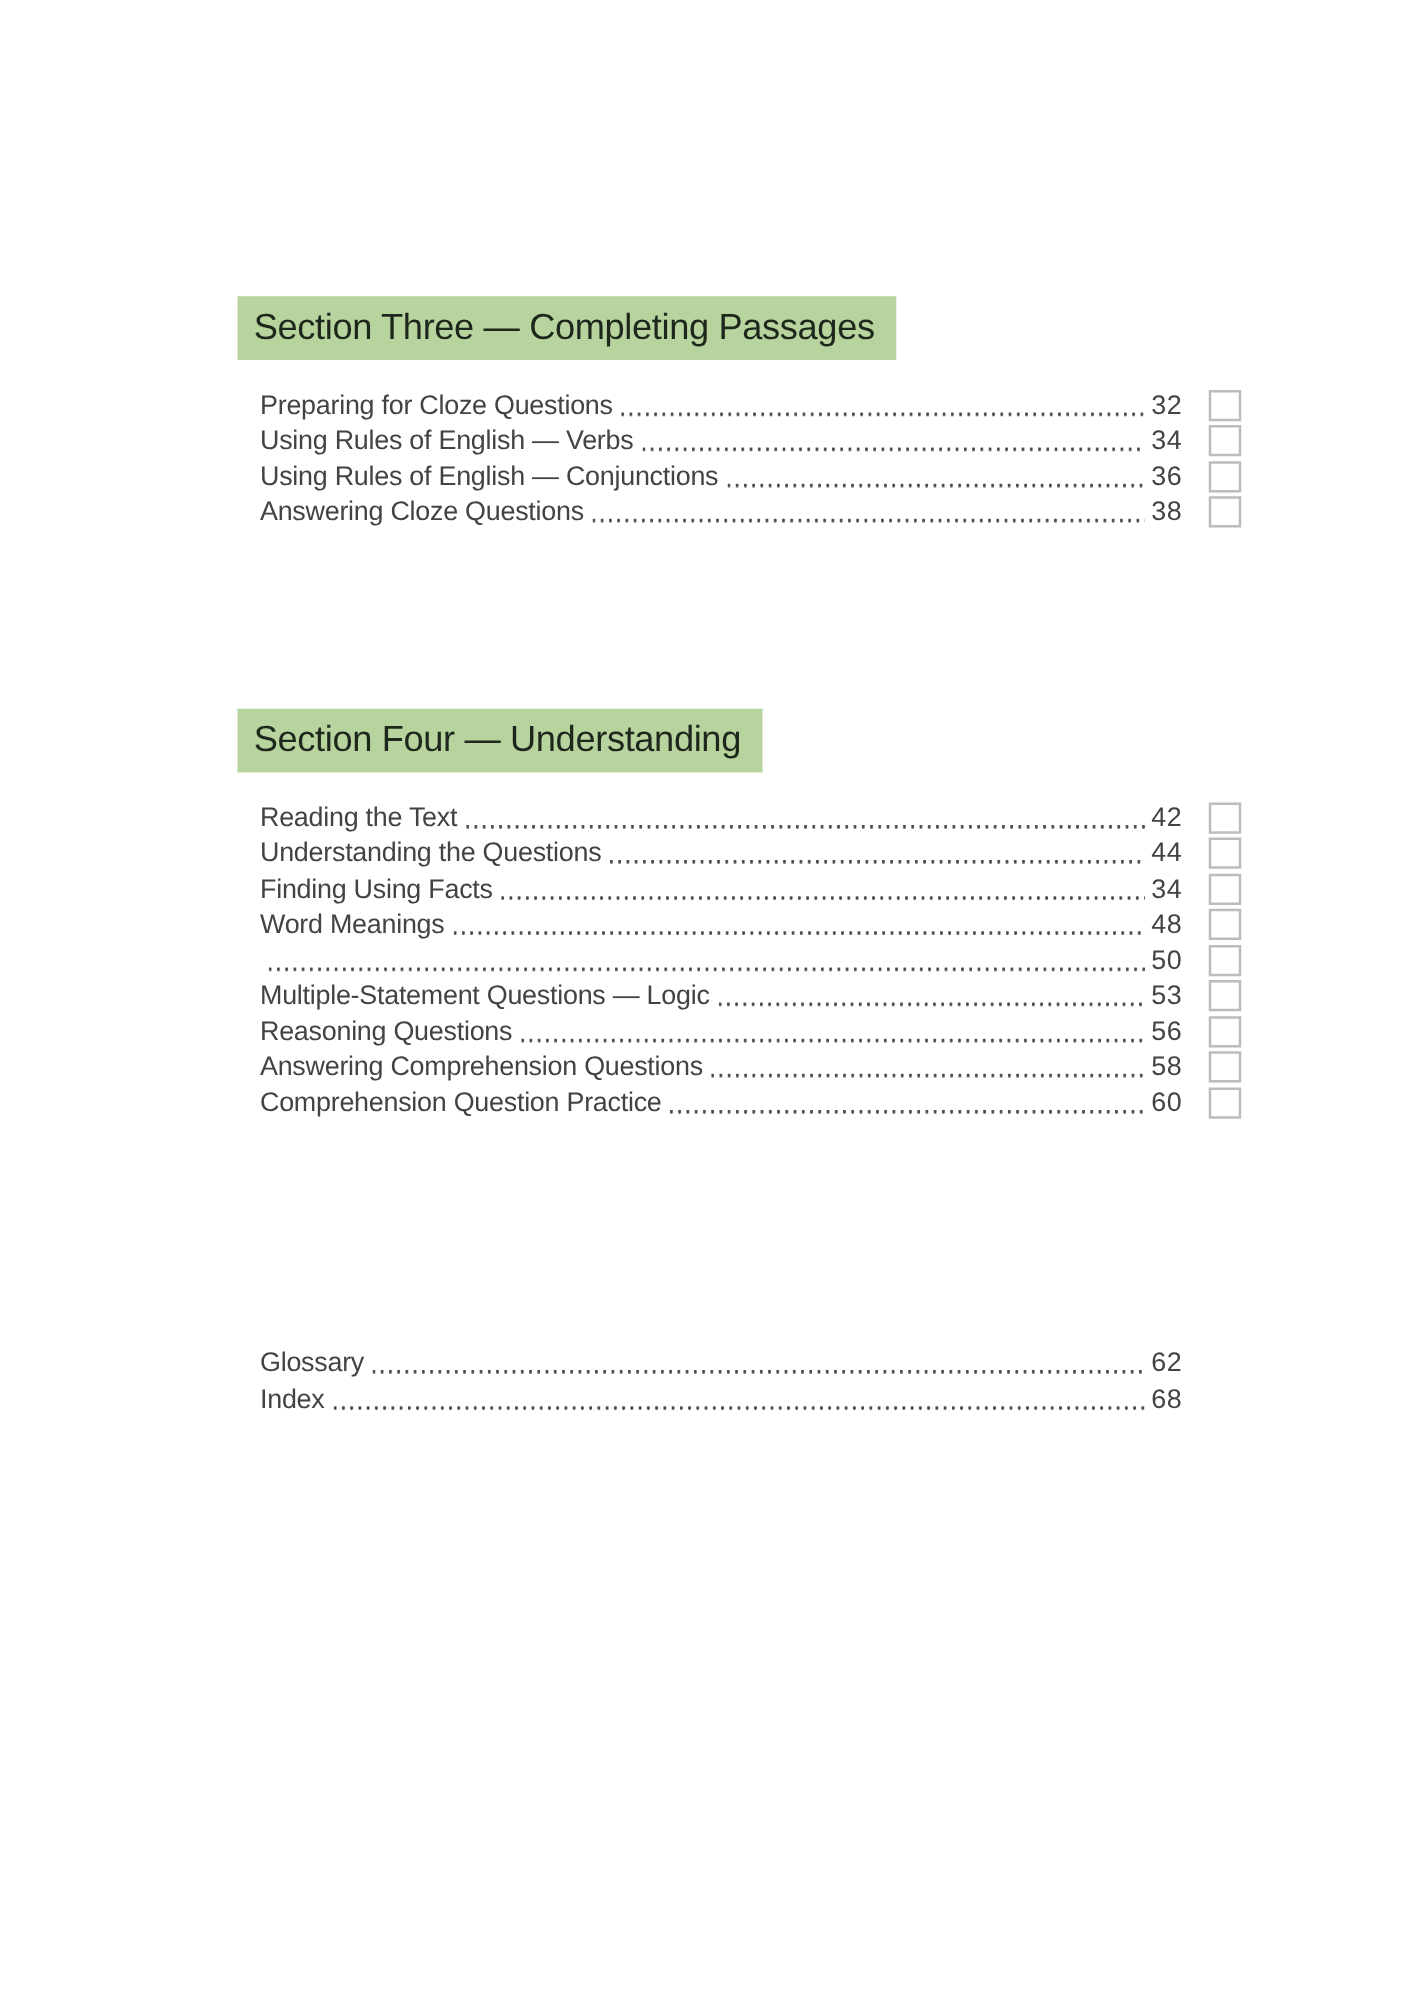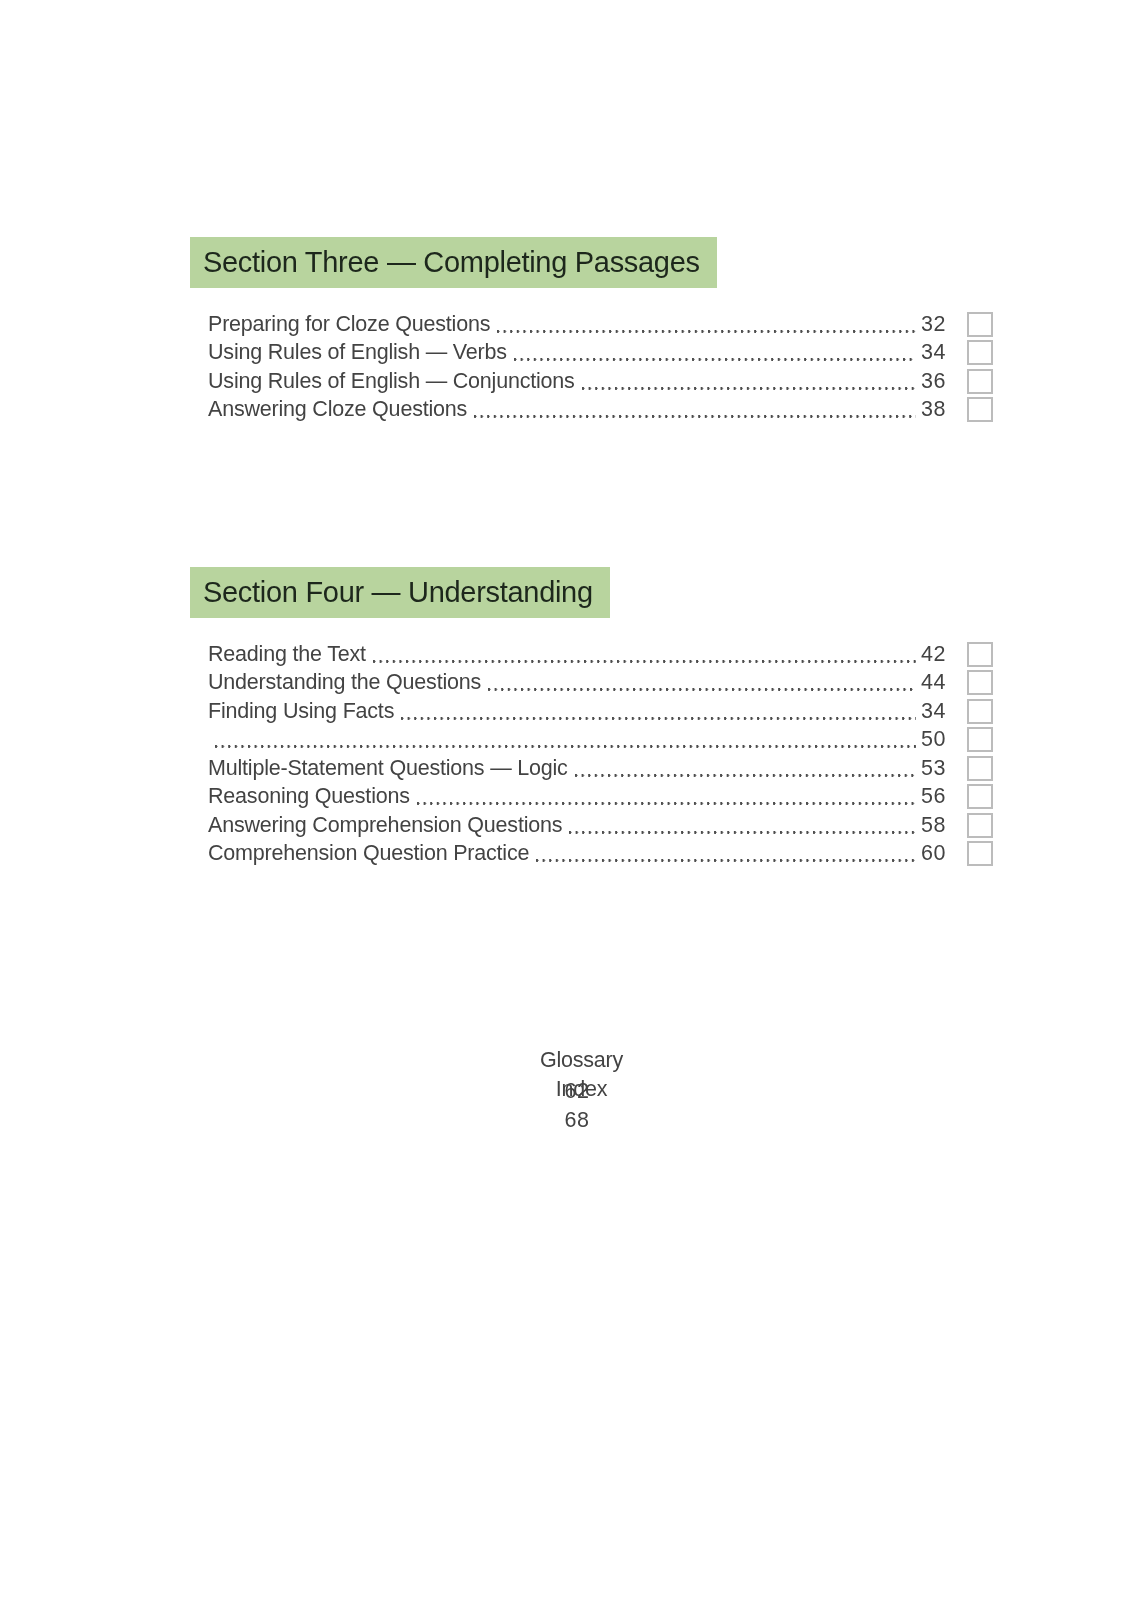--- a/index.html
+++ b/index.html
@@ -44,21 +44,21 @@
   .toc-row {
     display: flex;
     align-items: center;
     height: 28.5px;
     width: 803px;
     padding-left: 18px;
     font-size: 21.5px;
     font-weight: 300;
     color: var(--entry-text);
   }
-  .end-matter .toc-row { width: 765px; flex-direction: column; }
+  .end-matter .toc-row { width: 765px; }
   .toc-label { white-space: nowrap; letter-spacing: -0.2px; text-align: center; }
   .leader {
     flex: 1;
     height: 10px;
     align-self: flex-end;
     margin: 0 5px 6px 7px;
     background-image: radial-gradient(circle at 1.1px 1.2px, var(--dot) 1.1px, rgba(0,0,0,0) 1.5px);
     background-size: 6.6px 2.6px;
     background-repeat: repeat-x;
     background-position: left bottom;
@@ -132,20 +132,26 @@
     <span class="checkbox"></span>
   </div>
 
   <div class="toc-row">
     <span class="toc-label">Finding Using Facts</span>
     <span class="leader"></span>
     <span class="toc-page-num">34</span>
     <span class="checkbox"></span>
   </div>
 
+  <div class="toc-row">
+    <span class="toc-label">Word Meanings</span>
+    <span class="leader"></span>
+    <span class="toc-page-num">48</span>
+    <span class="checkbox"></span>
+  </div>
 
   <div class="toc-row">
     <span class="leader"></span>
     <span class="toc-page-num">50</span>
     <span class="checkbox"></span>
   </div>
 
   <div class="toc-row">
     <span class="toc-label">Multiple-Statement Questions — Logic</span>
     <span class="leader"></span>

